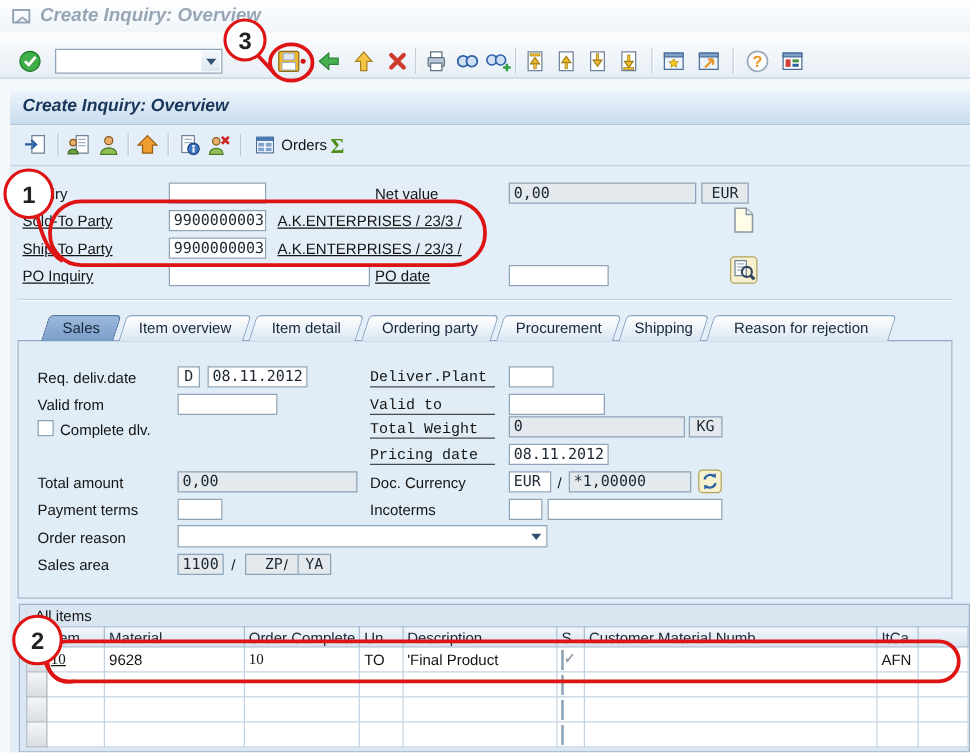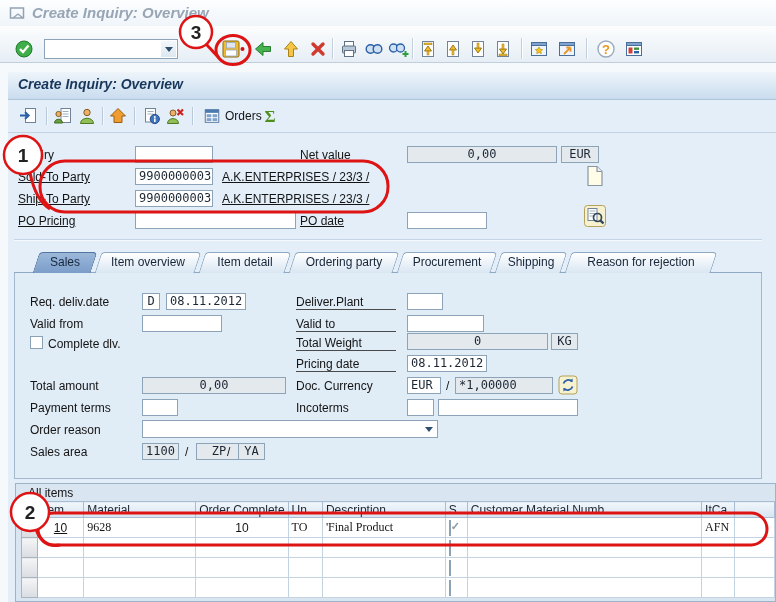--- a/index.html
+++ b/index.html
@@ -22,26 +22,26 @@
   .scrheader{position:absolute;left:8px;top:72px;width:768px;height:27px;background:linear-gradient(#eef5fb,#c9dcee);border-bottom:1px solid #aec5da;}
   .scrtitle{position:absolute;left:10px;top:4px;font-size:14px;font-weight:bold;font-style:italic;color:#17365a;white-space:nowrap;}
   .apptb{position:absolute;left:8px;top:99px;width:768px;height:33px;border-bottom:1px solid #c2d4e4;}
   .abtn{position:absolute;top:104px;height:24px;display:flex;align-items:center;justify-content:center;cursor:default;}
   .asep{position:absolute;top:107px;width:1px;height:18px;background:#b9c9d8;box-shadow:1px 0 0 #f4f8fb;}
   .ordersbtn{position:absolute;left:199px;top:105px;height:22px;display:flex;align-items:center;gap:4px;padding:0 4px;}
   .orderslbl{font-size:12px;color:#141414;}
   
   .lbl{position:absolute;font-size:12px;color:#141414;white-space:nowrap;line-height:14px;}
   .lbl.u{text-decoration:underline;}
-  .lbl.wu{border-bottom:1px solid #4a4a4a;width:100px;}
+  .lbl.wu{border-bottom:1px solid #4a4a4a;width:100px;font-family:Liberation Mono, monospace;}
   .lnk{position:absolute;font-size:12px;color:#141414;text-decoration:underline;white-space:nowrap;}
   .fld{position:absolute;box-sizing:border-box;height:17px;border:1px solid #8da3b8;background:#fff;
        font:12px "DejaVu Sans Mono",monospace;color:#1c2733;padding:0 3px;line-height:15px;white-space:nowrap;overflow:hidden;}
   .fld.ro{background:#e4e9ee;}
-  .fld.num{text-align:center;}
+  .fld.num{text-align:left;}
   .fld.ctr{text-align:center;padding:0 1px;}
   .ddfld{position:absolute;box-sizing:border-box;height:18px;border:1px solid #8da3b8;background:#fff;}
   .ddfld .tri{position:absolute;right:4px;top:6px;}
   .cb{position:absolute;width:13px;height:13px;box-sizing:border-box;background:#fff;border:1px solid #8ba1b6;}
   .sepline{position:absolute;height:1px;background:#c5d5e3;box-shadow:0 1px 0 #f4f9fd;}
   
   .tab{position:absolute;top:252px;height:21px;box-sizing:border-box;border:1px solid #8fa9c4;border-bottom:none;
        border-radius:4px 4px 0 0;transform:skewX(-18deg);background:linear-gradient(#ffffff,#d9e6f2);z-index:2;}
   .tab>span{display:block;transform:skewX(18deg);text-align:center;line-height:19px;font-size:12px;color:#16263a;}
   .tab.active{background:linear-gradient(#9cb8db,#7b9dc9);border-color:#54769e;z-index:3;}
@@ -50,22 +50,22 @@
          border:1px solid #a3b9ce;border-top:none;}
   
   .tblwrap{position:absolute;left:15px;top:483px;width:761px;height:119px;box-sizing:border-box;background:#d9e6f2;
            border:1px solid #9db3c8;overflow:hidden;}
   .tblcaption{position:absolute;left:12px;top:2px;font-size:12px;color:#141414;}
   table.grid{position:absolute;left:5px;top:17px;border-collapse:collapse;table-layout:fixed;background:#fff;}
   table.grid td,table.grid th{border:1px solid #c3d3e2;padding:0 3px;font-size:12px;font-weight:normal;text-align:left;
         height:20px;box-sizing:border-box;overflow:hidden;white-space:nowrap;}
   table.grid tr.hdr th{background:linear-gradient(#f0f6fb,#d8e4f0);border-color:#a8bdd2;height:16px;color:#1c2733;}
   table.grid td.sel{background:linear-gradient(#f4f5f6,#d9dde2);border-color:#aab4bf;}
-  table.grid td.num{text-align:center;font-family:Liberation Sans, sans-serif;}
-  table.grid td.val{font-family:Liberation Serif, serif;}
+  table.grid td.num{text-align:left;font-family:Liberation Serif, serif;}
+  table.grid td.val{font-family:Liberation Sans, sans-serif;}
   table.grid td.ul{text-decoration:underline;}
   .cellcb{position:relative;width:13px;height:13px;margin:0 auto;box-sizing:border-box;background:#fff;border:1px solid #8ba1b6;}
   .cellcb.chk{background:#f1f3f5;}
   .cellcb.chk::after{content:"\2713";position:absolute;left:1px;top:-1px;font-size:11px;font-weight:bold;color:#8d99a5;}
   
   .overlay{position:absolute;left:0;top:0;z-index:50;pointer-events:none;}
   .ann{fill:none;stroke:#de1414;stroke-width:3;}
   .annb{fill:#ffffff;stroke:#de1414;stroke-width:2.5;}
   .annt{font-family:"Liberation Sans",sans-serif;font-size:19px;font-weight:bold;fill:#222;text-anchor:middle;}
   svg{display:block;}
@@ -296,21 +296,21 @@
   <div class="fld ro ctr" style="left:561px;top:146px;width:38px">EUR</div>
 
   <span class="lbl u" style="left:18px;top:170px">Sold-To Party</span>
   <div class="fld" style="left:135px;top:168px;width:78px">9900000003</div>
   <span class="lnk" style="left:222px;top:170px">A.K.ENTERPRISES / 23/3 /</span>
 
   <span class="lbl u" style="left:18px;top:192px">Ship-To Party</span>
   <div class="fld" style="left:135px;top:190px;width:78px">9900000003</div>
   <span class="lnk" style="left:222px;top:192px">A.K.ENTERPRISES / 23/3 /</span>
 
-  <span class="lbl u" style="left:18px;top:214px">PO Pricing</span>
+  <span class="lbl u" style="left:18px;top:214px">PO Inquiry</span>
   <div class="fld" style="left:135px;top:212px;width:161px"></div>
   <span class="lbl u" style="left:300px;top:214px">PO date</span>
   <div class="fld" style="left:407px;top:212px;width:80px"></div>
 
   <div class="abs" style="left:584px;top:164px">
     <svg width="22" height="24" viewBox="0 0 22 24">
       <path d="M4 2.5 H13 L18 7.5 V21.5 H4 Z" fill="#fffce8" stroke="#8a96a4" stroke-width="1.2"></path>
       <path d="M13 2.5 V7.5 H18" fill="#e8edf2" stroke="#8a96a4" stroke-width="1.2"></path>
     </svg>
   </div>

